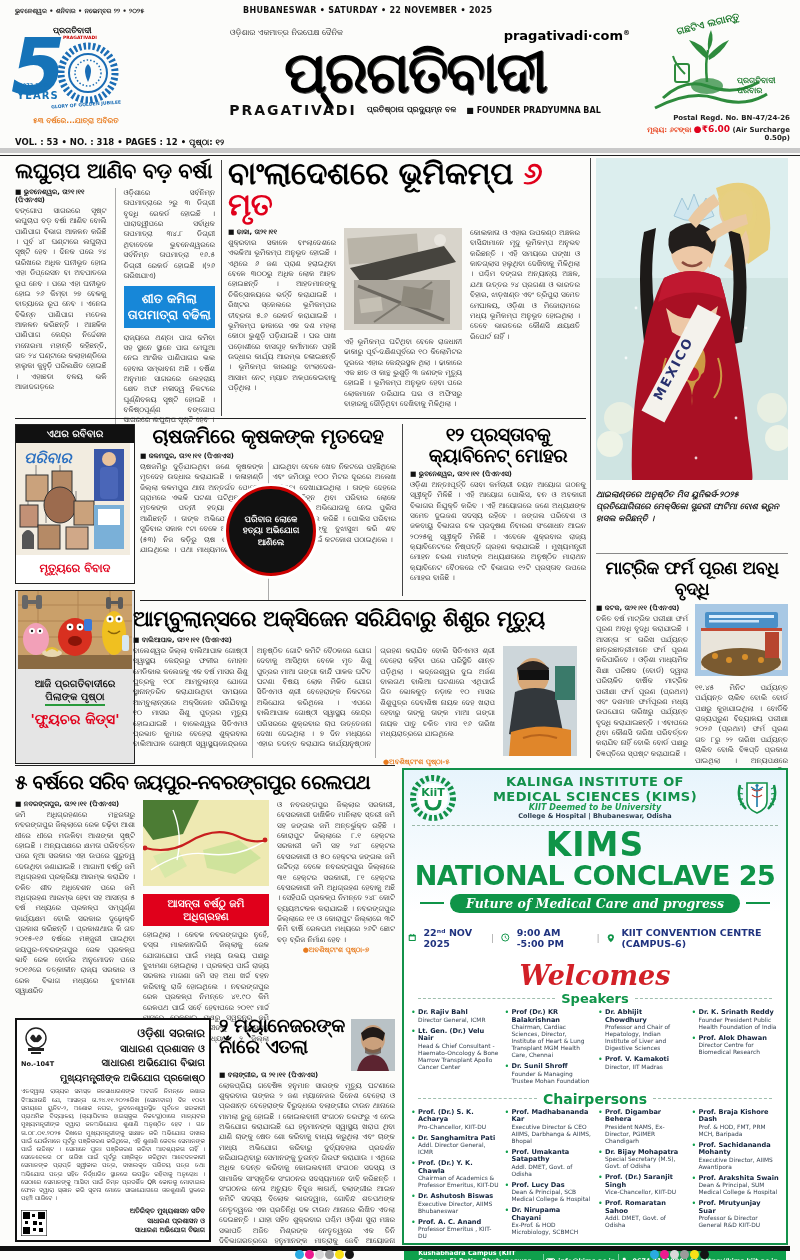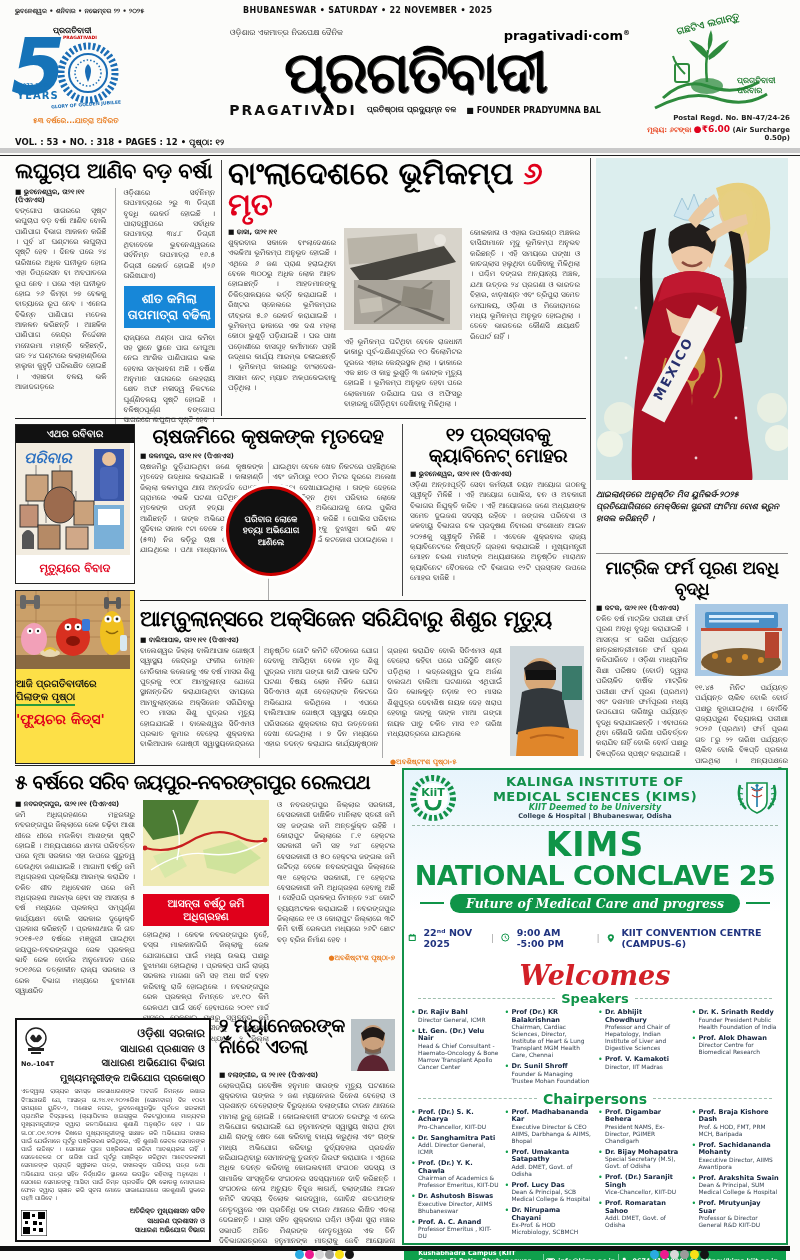--- a/index.html
+++ b/index.html
@@ -267,21 +267,21 @@
     <div class="hl" style="font-size:19px;text-align:center;line-height:1.1">
       <div>୧୨ ପ୍ରସ୍ତାବକୁ</div>
       <div>କ୍ୟାବିନେଟ୍ ମୋହର</div>
     </div>
     <div class="dateline" style="margin-top:4px">■ ଭୁବନେଶ୍ୱର, ତା୨୧।୧୧ (ପିଏନଏସ)</div>
     <div class="bodytxt">ଓଡ଼ିଶା ଅନ୍ତଃପୂର୍ତ୍ତି ସେବା କର୍ମଚାରୀ ଚୟନ ଆୟୋଗ ଗଠନକୁ ସ୍ୱୀକୃତି ମିଳିଛି । ଏହି ଆୟୋଗ ପୋଲିସ, ବନ ଓ ଅବକାରୀ ବିଭାଗର ନିଯୁକ୍ତି କରିବ । ଏହି ଆୟୋଗରେ ଜଣେ ଅଧ୍ୟକ୍ଷଙ୍କ ସମେତ ଦୁଇଜଣ ସଦସ୍ୟ ରହିବେ । ଜଙ୍ଗଲ ପରିବେଶ ଓ ଜଳବାୟୁ ବିଭାଗର ଚଳ ପ୍ରଦୂଷଣ ନିବାରଣ ସଂଶୋଧନ ଆଇନ ୨୦୨୫କୁ ସ୍ୱୀକୃତି ମିଳିଛି । ଏବେଳେ ଶୁକ୍ରବାର ରାଜ୍ୟ କ୍ୟାବିନେଟରେ ନିଷ୍ପତ୍ତି ଗ୍ରହଣ କରାଯାଇଛି । ମୁଖ୍ୟମନ୍ତ୍ରୀ ମୋହନ ଚରଣ ମାଝୀଙ୍କ ଅଧ୍ୟକ୍ଷତାରେ ଅନୁଷ୍ଠିତ ମାରାଥନ କ୍ୟାବିନେଟ ବୈଠକରେ ୯ଟି ବିଭାଗର ୧୨ଟି ପ୍ରସ୍ତାବ ଉପରେ ମୋହର ବାଜିଛି ।</div>
   </div>
 
   <div class="hr" style="left:140px;top:600px;width:446px"></div>
 
-  <div class="abs" style="left:15px;top:590px;width:118px;height:172px;border:1.5px solid #222;background:#fde047;">
+  <div class="abs" style="left:15px;top:590px;width:118px;height:172px;border:1.5px solid #222;background:#e5e5e5;text-align:center">
     <svg width="114" height="78" viewBox="0 0 114 78">
       <rect width="114" height="78" fill="#caa06a"></rect>
       <g stroke="#b08452" stroke-width="1">
           <line x1="0" y1="14" x2="114" y2="14"></line>
           <line x1="0" y1="30" x2="114" y2="30"></line>
       <line x1="0" y1="46" x2="114" y2="46"></line>
           <line x1="20" y1="0" x2="20" y2="78"></line>
           <line x1="60" y1="0" x2="60" y2="78"></line>
           <line x1="92" y1="0" x2="92" y2="78"></line>
         </g>
@@ -318,21 +318,21 @@
       <path d="M90 40 q6 5 12 0" stroke="#8a6408" stroke-width="1.6" fill="none"></path>
       <rect x="104" y="44" width="7" height="16" rx="2" fill="#d8e8f0"></rect>
     </svg>
     <div style="font-size:10px;font-weight:900;margin-top:4px;line-height:1.3;color:#111">
       <div>ଆଜି ପ୍ରଗତିବାଦୀରେ</div>
       <div style="display:inline-block;border-bottom:2.5px solid #2a9a3c;padding-bottom:1px">ପିଲାଙ୍କ ପୃଷ୍ଠା</div>
     </div>
     <div style="font-size:14px;font-weight:900;color:#e0001b;margin-top:5px">'ଫ୍ୟୁଚର କିଡ୍ସ'</div>
   </div>
 
-  <div class="abs" style="left:140px;top:606px;width:446px">
+  <div class="abs" style="left:133px;top:606px;width:446px">
     <div class="hl" style="font-size:21.5px">ଆମ୍ବୁଲାନ୍ସରେ ଅକ୍ସିଜେନ ସରିଯିବାରୁ ଶିଶୁର ମୃତ୍ୟୁ</div>
     <div class="dateline" style="margin-top:5px">■ ବାଲିଆପାଳ, ତା୨୧।୧୧ (ପିଏନଏସ)</div>
     <div style="position:relative">
       <div class="cols3 bodytxt" style="width:362px;height:112px;overflow:hidden">ବାଲେଶ୍ୱର ଜିଲ୍ଲା ବାଲିଆପାଳ ଗୋଷ୍ଠୀ ସ୍ୱାସ୍ଥ୍ୟ କେନ୍ଦ୍ରରୁ ଫକୀର ମୋହନ ମେଡିକାଲ କଲେଜକୁ ଏକ ବର୍ଷ ମାସର ଶିଶୁ ପୁତ୍ରକୁ ୧୦୮ ଆମ୍ବୁଲାନ୍ସ ଯୋଗେ ସ୍ଥାନାନ୍ତରିତ କରାଯାଉଥିବା ସମୟରେ ଆମ୍ବୁଲାନ୍ସରେ ଅକ୍ସିଜେନ ସରିଯିବାରୁ ୧୦ ମାସର ଶିଶୁ ପୁତ୍ରର ମୃତ୍ୟୁ ହୋଇଯାଇଛି ।   ବାଲେଶ୍ୱର ସିଡିଏମଓ ପ୍ରଭାତ କୁମାର ବେହେରା ଶୁକ୍ରବାର ବାଲିଆପାଳ ଗୋଷ୍ଠୀ ସ୍ୱାସ୍ଥ୍ୟକେନ୍ଦ୍ରରେ ଅନୁଷ୍ଠିତ ଗୋଟି କମିଟି ବୈଠକରେ ଯୋଗ ଦେବାକୁ ଆସିଥିବା ବେଳେ ମୃତ ଶିଶୁ ପୁତ୍ରର ମାଆ ଗଙ୍ଗା କାନ୍ଦି ପାଳକ ଘଟିତ ଘଟଣା ବିଷୟ ଲୋକ ମିଳିତ ଯୋଗ ସିଡିଏମଓ ଶ୍ରୀ ବେହେରାଙ୍କ ନିକଟରେ ଅଭିଯୋଗ କରିଥିଲେ । ଏପରେ ବାଲିଆପାଳ ଗୋଷ୍ଠୀ ସ୍ୱାସ୍ଥ୍ୟ କେନ୍ଦ୍ର ପରିସରରେ ଶୁକ୍ରବାର ଚାପ ଉତ୍ତେଜନା ଦେଖା ଦେଇଥିଲା । ୭ ଦିନ ମଧ୍ୟରେ ଏହାର ତଦନ୍ତ କରାଯାଇ କାର୍ଯ୍ୟାନୁଷ୍ଠାନ ଗ୍ରହଣ କରାଯିବ ବୋଲି ସିଡିଏମଓ ଶ୍ରୀ ବେହେରା କହିବା ପରେ ପରିସ୍ଥିତି ଶାନ୍ତ ପଡ଼ିଥିଲା ।   ଭଦ୍ରେଶ୍ୱର ଦୁଇ ଅର୍ଜଣ ବାଲଗଥ ବାଲିଆ ଘଟଣାରେ ଏଥିପାଇଁ ଗିଡ ଭୋଳକୁଡ଼ ନଡ଼ାକ ୧୦ ମାସର ଶିଶୁପୁତ୍ର ଦେବାଶିଷ ନାୟକ ଦେହ ଖରାପ ହେବାରୁ ତାଙ୍କୁ ତାଙ୍କ ମାଆ ଗଙ୍ଗା ନାୟକ ପାତୁ ଚକିତ ମାସ ୧୬ ତାରିଖ ମଧ୍ୟରାତ୍ରରେ ଯାଇଥିଲେ</div>
       <svg class="abs" style="left:370px;top:0" width="74" height="110" viewBox="0 0 74 110">
         <rect width="74" height="110" fill="#cdd6da"></rect>
         <ellipse cx="30" cy="30" rx="16" ry="18" fill="#d8a878"></ellipse>
         <path d="M14 22 q16 -14 32 0 l-2 10 q-14 -10 -28 0z" fill="#2a2422"></path>
         <rect x="16" y="24" width="30" height="10" fill="#111"></rect>
         <path d="M12 46 q20 -8 40 0 l8 40 q-28 10 -54 2z" fill="#33383c"></path>
@@ -364,21 +364,21 @@
           </g>
           <path d="M2 48 q24 6 44 -6 q26 -16 48 -6 q16 8 30 4" stroke="#c81e1e" stroke-width="2.2" fill="none"></path>
           <circle cx="2" cy="48" r="2.4" fill="#c81e1e"></circle>
             <circle cx="122" cy="40" r="2.4" fill="#c81e1e"></circle>
         </svg>
         <div style="background:#e0001b;color:#fff;font-weight:900;font-size:10.5px;text-align:center;padding:3px 2px;margin:4px 0">ଆସନ୍ତା ବର୍ଷଠୁ ଜମି ଅଧିଗ୍ରହଣ</div>
         <div class="bodytxt">ହୋଇଥିଲା । କେବଳ ନବରଙ୍ଗପୁର ନୁହେଁ, ବସ୍ତା ମାଲକାନଗିରି ଜିଲ୍ଲାକୁ ରେଳ ଯୋଗାଯୋଗ ପାଇଁ ମଧ୍ୟ ଉଭୟ ପକ୍ଷରୁ ବୁଝାମଣା ହୋଇଥିଲା । ପ୍ରକଳ୍ପ ପାଇଁ ରାଜ୍ୟ ସରକାର ମାଗଣା ଜମି ସହ ଅଧା ଖର୍ଚ୍ଚ ବହନ କରିବାକୁ ରାଜି ହୋଇଥିଲେ । ନବରଙ୍ଗପୁର ରେଳ ପ୍ରକଳ୍ପ ନିମନ୍ତେ ୪୧.୯୦ କିମି ରେଳପଥ ପାଇଁ ସର୍ବେ ହେବାପରେ ୨୦୧୯ ମାର୍ଚ୍ଚ ମାସରେ ରେଳବାଇ ପକ୍ଷରୁ ସ୍ୱତନ୍ତ୍ର ଜମି ଅଧିଗ୍ରହଣ ଅଧିକାରୀଙ୍କୁ ପ୍ରସ୍ତାବ ଦିଆଯାଇଥିଲା । ଏମଧ୍ୟରେ ୨ ଜିଲ୍ଲା କୋରାପୁଟ</div>
       </div>
       <div style="width:118px;position:relative">
         <div class="bodytxt">ଓ ନବରଙ୍ଗପୁର ଜିଲ୍ଲାର ସରକାରୀ, ବେସରକାରୀ ଦାଖିଳିତ ମାନିଲାବ ସ୍ତରୀ ଜମି ସହ ଜଙ୍ଗଲ ଜମି ଅନ୍ତର୍ଭୁକ୍ତ ରହିଛି ।   କୋରାପୁଟ ଜିଲ୍ଲାରେ ୮.୧ ହେକ୍ଟର ସରକାରୀ ଜମି ସହ ୨୪୮ ହେକ୍ଟର ବେସରକାରୀ ଓ ୫୦ ହେକ୍ଟର ଜଙ୍ଗଲ ଜମି ଉଚ୍ଚିତ୍ରା ବେଳେ ନବରଙ୍ଗପୁର ଜିଲ୍ଲାରେ ୩୧ ହେକ୍ଟର ସରକାରୀ, ୮୧ ହେକ୍ଟର ବେସରକାରୀ ଜମି ଅଧିଗ୍ରହଣ ହେବାକୁ ଅଛି । ସେହିପରି ପ୍ରକଳ୍ପ ନିମନ୍ତେ ୨୪୮ କୋଟି ବ୍ୟୟଅଟକଳ କରାଯାଇଛି । ନବରଙ୍ଗପୁର ଜିଲ୍ଲାରେ ୧୧ ଓ କୋରାପୁଟ ଜିଲ୍ଲାରେ ୩ଟି କିମି ବାର୍ଷି ରେଳପଥ ମଧ୍ୟରେ ୨୬ଟି ଛୋଟ ବଡ଼ ବ୍ରିଜ ନିର୍ମାଣ ହେବ ।</div>
-        <div class="orange-cont" style="text-align:right;margin-top:9px">●ଅବଶିଷ୍ଟାଂଶ ପୃଷ୍ଠା-୭</div>
+        <div class="orange-cont" style="text-align:center;margin-top:1px">●ଅବଶିଷ୍ଟାଂଶ ପୃଷ୍ଠା-୭</div>
       </div>
     </div>
   </div>
 
   <div class="abs" style="left:15px;top:1018px;width:196px;height:224px;border:2px solid #111;background:#fff;padding:4px;box-sizing:border-box">
     <svg class="abs" style="left:6px;top:6px" width="26" height="30" viewBox="0 0 26 30">
       <circle cx="13" cy="12" r="10" fill="none" stroke="#222" stroke-width="1.4"></circle>
       <path d="M7 12 q3 -7 6 0 q3 -7 6 0 q-3 5 -6 4 q-3 1 -6 -4z" fill="#222"></path>
       <rect x="5" y="22" width="16" height="3" fill="#222"></rect>
       <rect x="8" y="26" width="10" height="2" fill="#222"></rect>

